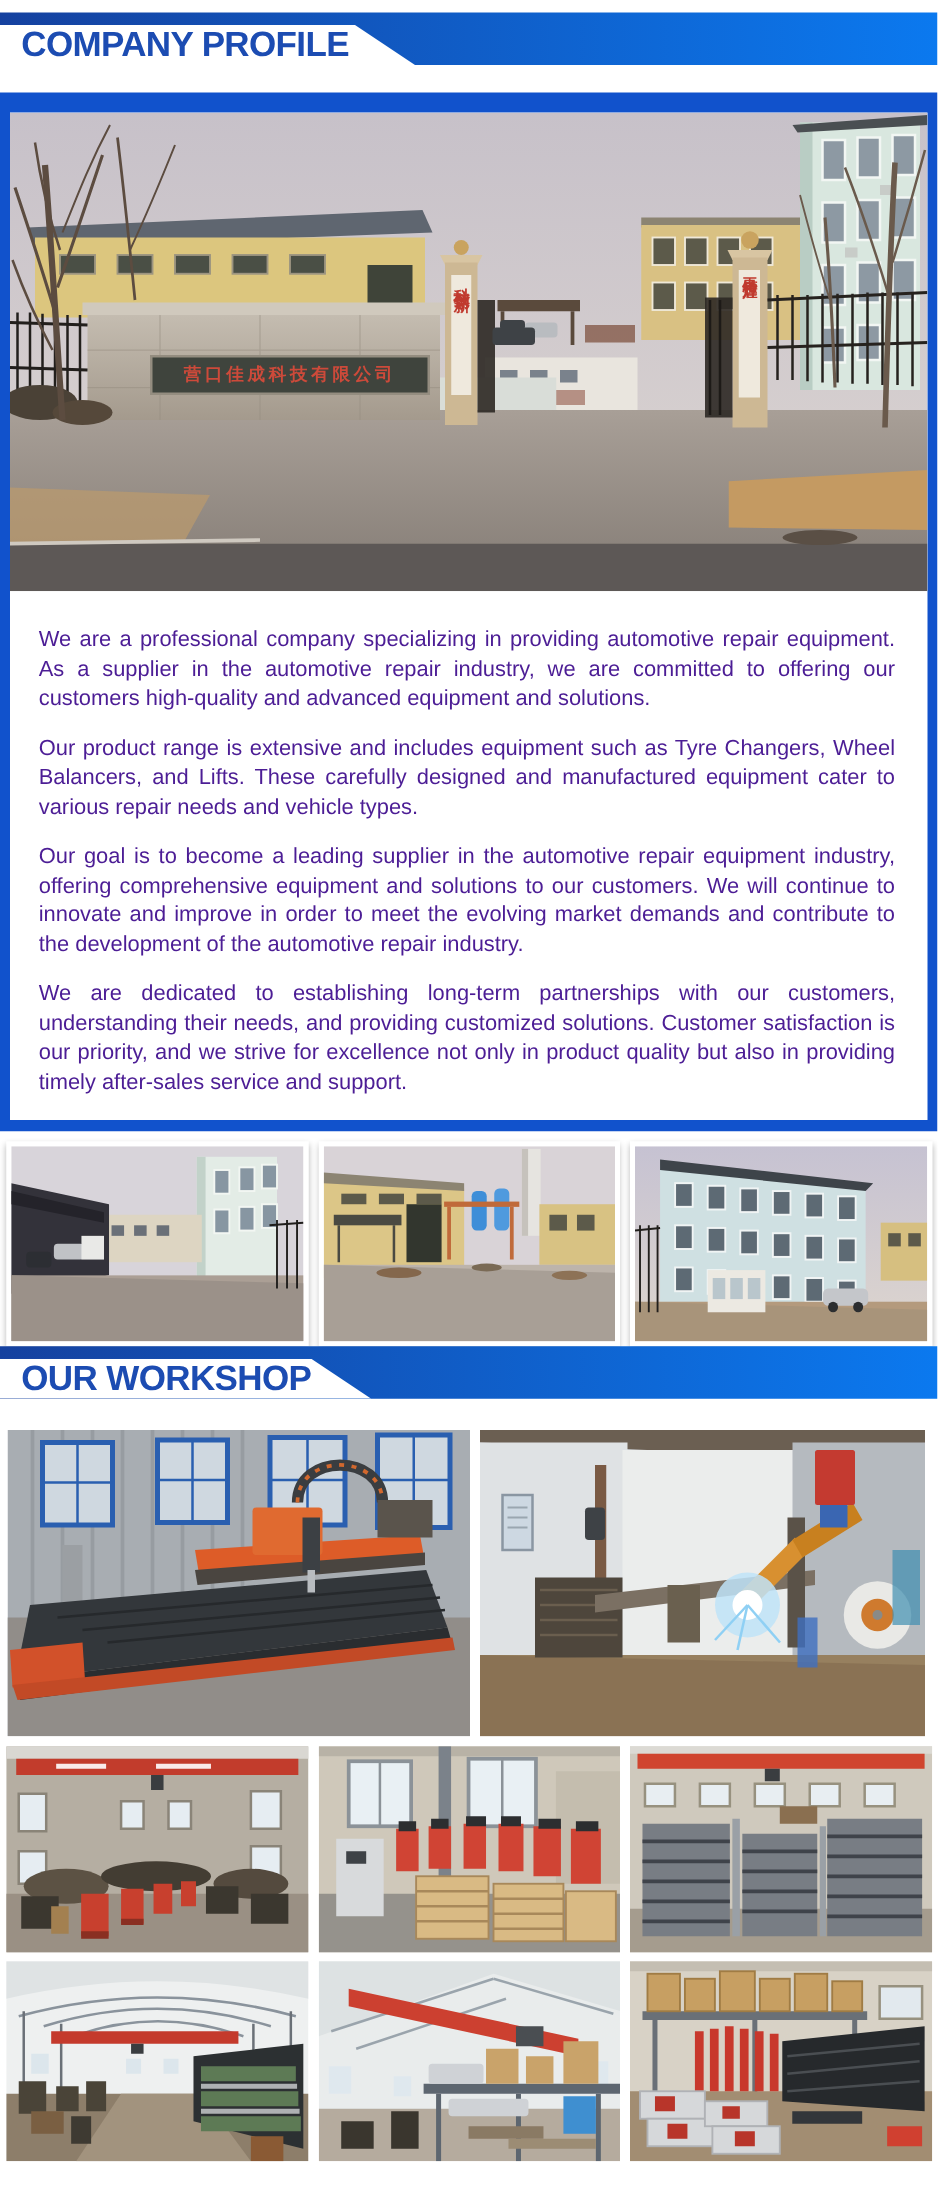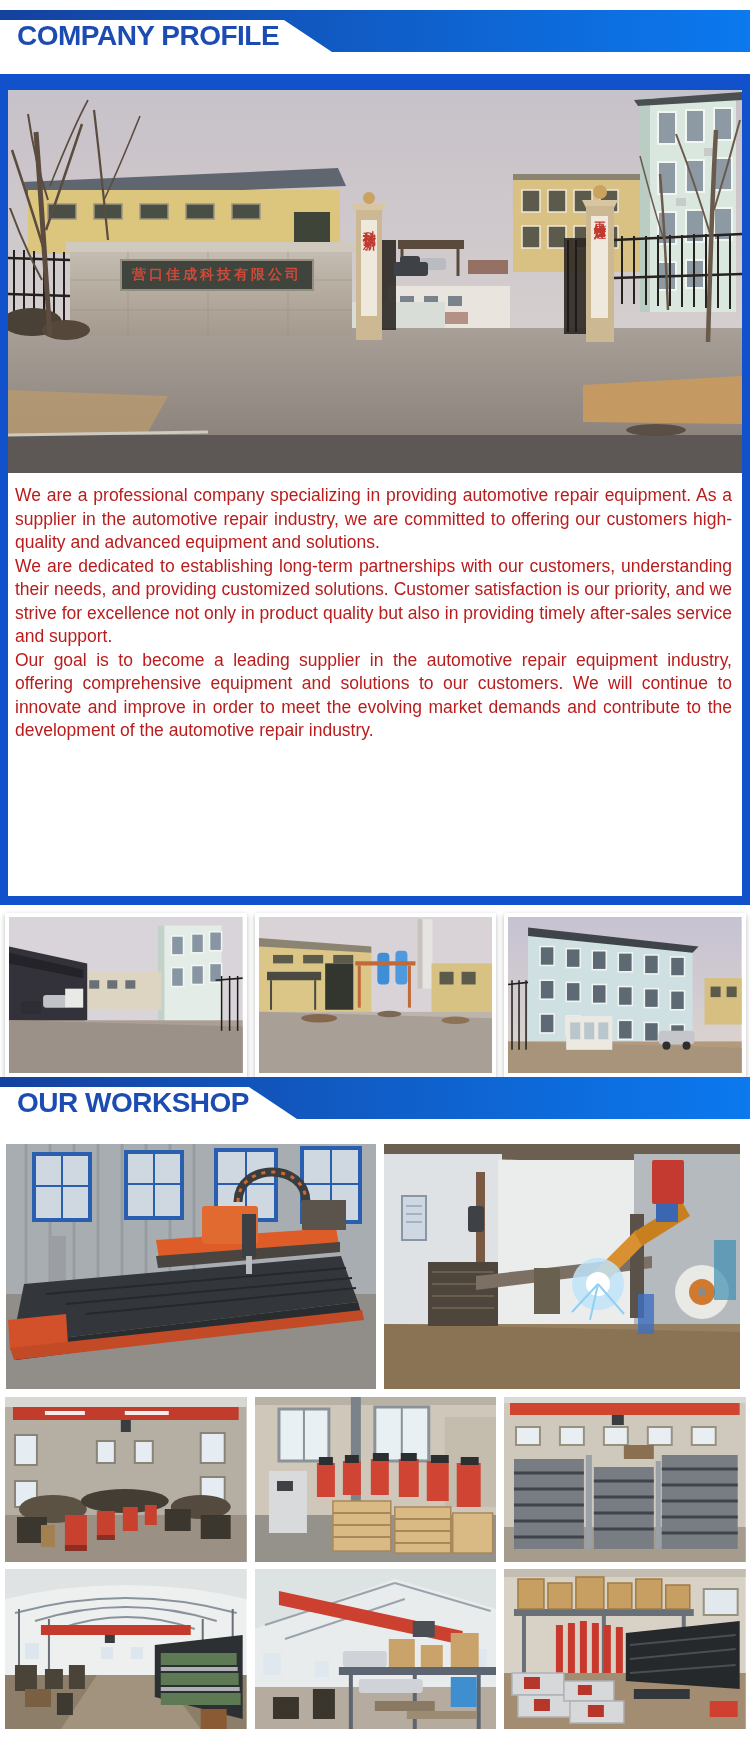--- a/index.html
+++ b/index.html
@@ -11,26 +11,26 @@
   .banner-label{position:absolute;left:0;top:10px;height:32px;background:#ffffff;display:flex;align-items:center;padding-left:17px;box-sizing:border-box;}
   .banner-label.cp{width:332px;clip-path:polygon(0 0,284px 0,332px 100%,0 100%);}
   .banner-label.ow{width:297px;clip-path:polygon(0 0,249px 0,297px 100%,0 100%);}
   .banner-title{font-size:28px;font-weight:700;color:var(--title_blue,#1c4cb2);letter-spacing:-0.5px;white-space:nowrap;}
   #banner-company{margin-top:10px;padding-left:16px;}
   #banner-workshop{}
 
   
   .profile-box{margin-top:22px;border:8px solid var(--frame_blue,#1152cc);border-top-width:16px;border-bottom-width:9px;background:#fff;}
   .main-photo{position:relative;width:734px;height:383px;overflow:hidden;}
-  .gate-sign{position:absolute;left:112px;top:169px;width:194px;height:32px;background:#3f443d;border:2px solid #948d80;box-sizing:border-box;display:flex;align-items:center;justify-content:center;color:var(--sign_red,#cd4a3a);font-size:14px;font-weight:700;letter-spacing:3px;white-space:nowrap;}
+  .gate-sign{position:absolute;left:112px;top:194px;width:224px;height:32px;background:#3f443d;border:2px solid #948d80;box-sizing:border-box;display:flex;align-items:center;justify-content:center;color:var(--sign_red,#cd4a3a);font-size:14px;font-weight:700;letter-spacing:3px;white-space:nowrap;}
   .pillar-sign{position:absolute;writing-mode:vertical-rl;text-orientation:upright;color:#c03a2e;font-weight:700;background:rgba(240,234,222,0);letter-spacing:2px;}
   .pillar-sign.left{left:352px;top:130px;font-size:13px;}
   .pillar-sign.right{left:583px;top:122px;font-size:12px;}
   .profile-text{height:423px;box-sizing:border-box;padding:11px 10px 0 7px;overflow:hidden;}
-  .profile-text p{margin:0;font-size:17.5px;line-height:23.5px;color:#b91c1c;text-align:justify;}
+  .profile-text p{margin:16px;font-size:17.5px;line-height:23.5px;color:#4c1d95;text-align:justify;}
 
   
   .photo-row3{display:grid;grid-template-columns:repeat(3,1fr);gap:8px;padding:0 4px 0 5px;margin-top:8px;}
   .bphoto{background:#fff;padding:4px;box-shadow:0 2px 5px rgba(0,0,0,0.28);}
   .bphoto svg{display:block;width:100%;height:156px;}
 
   
   .wrow-top{display:grid;grid-template-columns:370px auto;gap:8px;padding:0 10px 0 6px;margin-top:25px;}
   .wrow-top svg{display:block;width:100%;height:245px;}
   .wrow{display:grid;grid-template-columns:repeat(3,1fr);gap:8px;padding:0 4px 0 5px;}
@@ -214,22 +214,23 @@
           <path d="M660,220 C658,170 656,130 652,84" stroke-width="2.5"></path>
           <path d="M656,150 C646,120 640,96 632,66" stroke-width="1.5"></path>
         </g>
       </svg>
       <div class="gate-sign">营口佳成科技有限公司</div>
       <div class="pillar-sign left">科技创新</div>
       <div class="pillar-sign right">再铸辉煌</div>
     </div>
     <div class="profile-text">
       <p>We are a professional company specializing in providing automotive repair equipment. As a supplier in the automotive repair industry, we are committed to offering our customers high-quality and advanced equipment and solutions.</p>
+      <p>Our product range is extensive and includes equipment such as Tyre Changers, Wheel Balancers, and Lifts. These carefully designed and manufactured equipment cater to various repair needs and vehicle types.</p>
+      <p>Our goal is to become a leading supplier in the automotive repair equipment industry, offering comprehensive equipment and solutions to our customers. We will continue to innovate and improve in order to meet the evolving market demands and contribute to the development of the automotive repair industry.</p>
       <p>We are dedicated to establishing long-term partnerships with our customers, understanding their needs, and providing customized solutions. Customer satisfaction is our priority, and we strive for excellence not only in product quality but also in providing timely after-sales service and support.</p>
-      <p>Our goal is to become a leading supplier in the automotive repair equipment industry, offering comprehensive equipment and solutions to our customers. We will continue to innovate and improve in order to meet the evolving market demands and contribute to the development of the automotive repair industry.</p>
     </div>
   </div>
 
   <div class="photo-row3">
     <div class="bphoto">
       <svg viewBox="0 0 233 148" preserveAspectRatio="none">
         <rect width="233" height="148" fill="#d8d4da"></rect>
         <rect x="148" y="8" width="64" height="96" fill="#e3ece6"></rect>
         <rect x="148" y="8" width="7" height="96" fill="#c2d2c9"></rect>
         <g fill="#8796a2" stroke="#f2f6f2" stroke-width="1.5">

